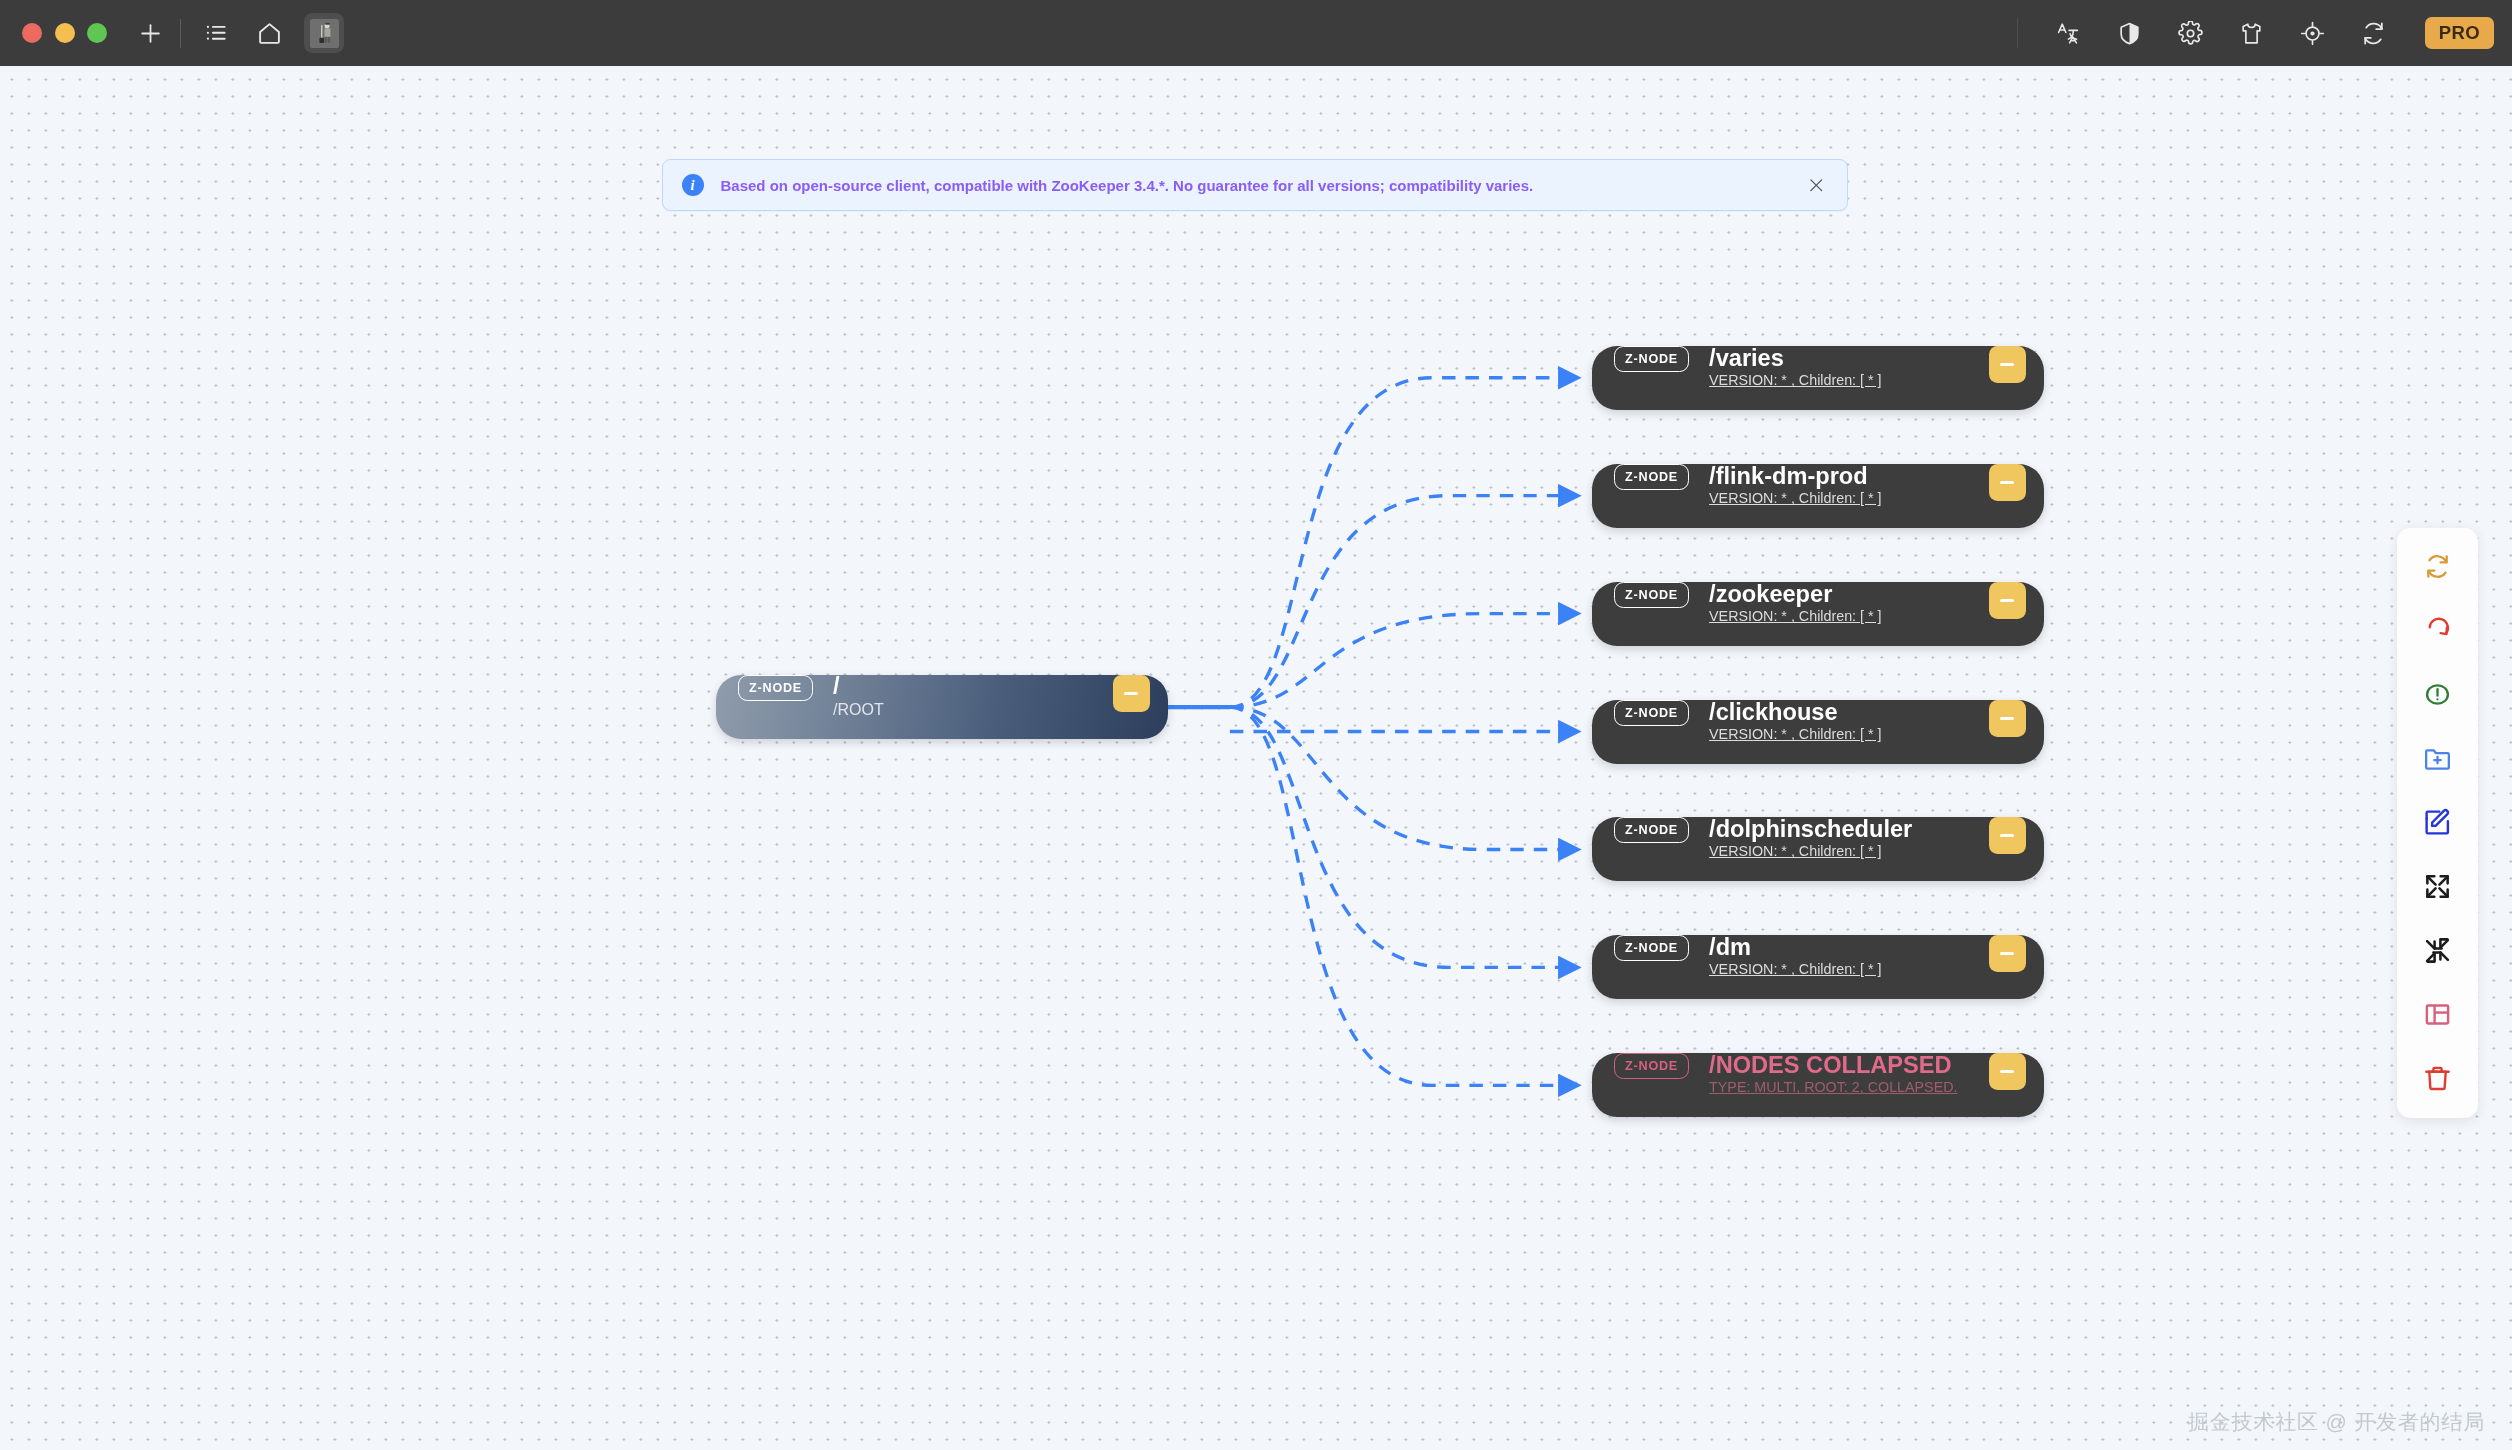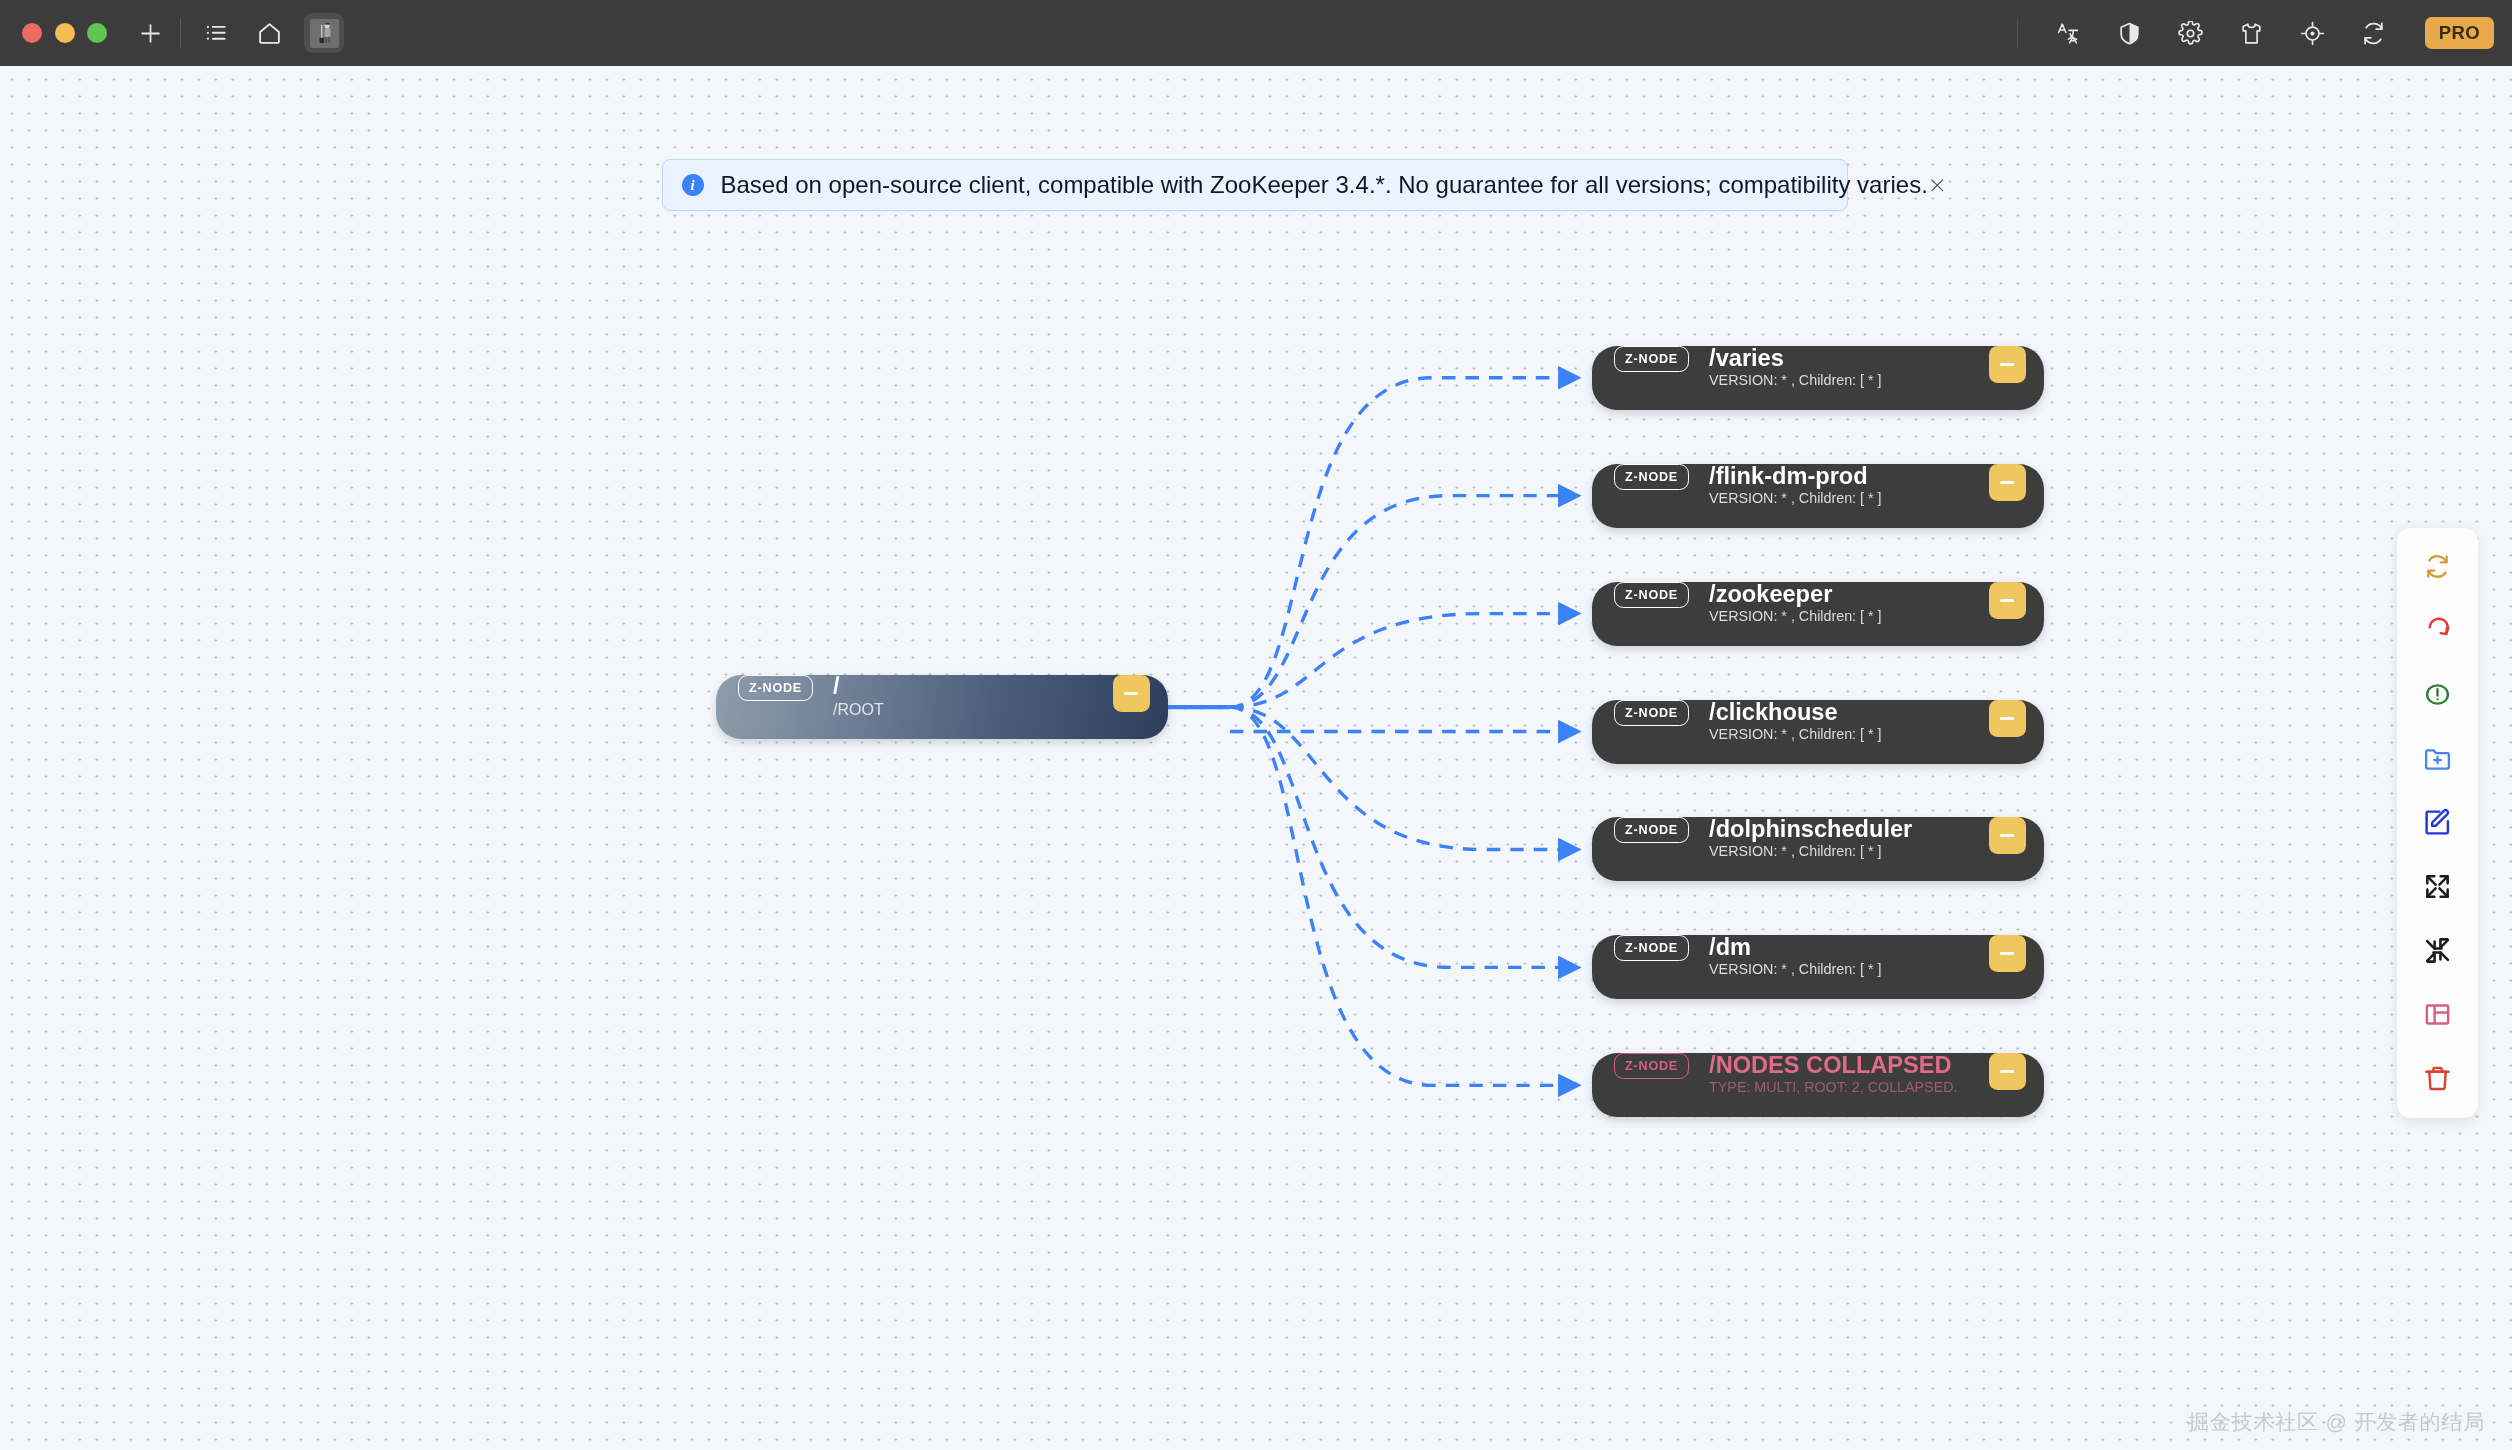--- a/index.html
+++ b/index.html
@@ -70,21 +70,21 @@
     display:flex; align-items:center; padding:0 18.5px;
     box-shadow:0 0.8px 1.7px rgba(0,0,0,.03);
   }
   .info-icon {
     width:22px; height:22px; border-radius:50%; background:#3b82f6;
     color:#fff; font-size:15px; font-weight:bold; font-style:italic;
     display:flex; align-items:center; justify-content:center;
     font-family:"Liberation Serif", serif; flex:none;
   }
   .banner-text {
-    margin-left:17px; font-size:24px; color:#0f172a; white-space:nowrap;
+    margin-left:17px; font-size:15px; color:#8b5cf6; white-space:nowrap;font-weight:bold;
   }
   .banner-close {
     margin-left:auto; width:25px; height:25px; color:#555;
     display:flex; align-items:center; justify-content:center;
   }
 
   
   .flow { position:absolute; left:0; top:0; width:2512px; height:1385px; }
   .edges { position:absolute; left:0; top:0; width:2512px; height:1385px; pointer-events:none;}
 
@@ -108,21 +108,21 @@
     padding:5.9px 10px; line-height:1;
   }
   .badge.pinkish { border-color:#d6607f; color:#d6607f; }
   .node-texts { margin-left:20px; min-width:0; }
   .node-title {
     font-size:23.6px; font-weight:bold; color:#ffffff; line-height:1.05;
     white-space:nowrap;
   }
   .node-title.pinkish { color:#e06a89; font-weight:bold; }
   .node-sub {
-    font-size:14.3px; color:#dcdcdc; line-height:1.25; margin-top:1.7px; white-space:nowrap;
+    font-size:14.3px; color:#dcdcdc; line-height:1.25; margin-top:1.7px; white-space:nowrap;text-decoration:underline;
   }
   .node-sub.pinkish { color:#9d5d6e; }
   .root-title { font-size:23.6px; font-weight:bold; color:#fff; line-height:1; }
   .root-sub { font-size:16px; color:#e2e6ec; margin-top:2.5px; }
   .minus-btn {
     margin-left:auto; margin-right:18.5px; flex:none;
     width:37px; height:37px; border-radius:8.4px; background:#f0c75e;
     display:flex; align-items:center; justify-content:center;
   }
   .minus-bar { width:14.3px; height:3.4px; background:#fff; border-radius:1.7px; }

